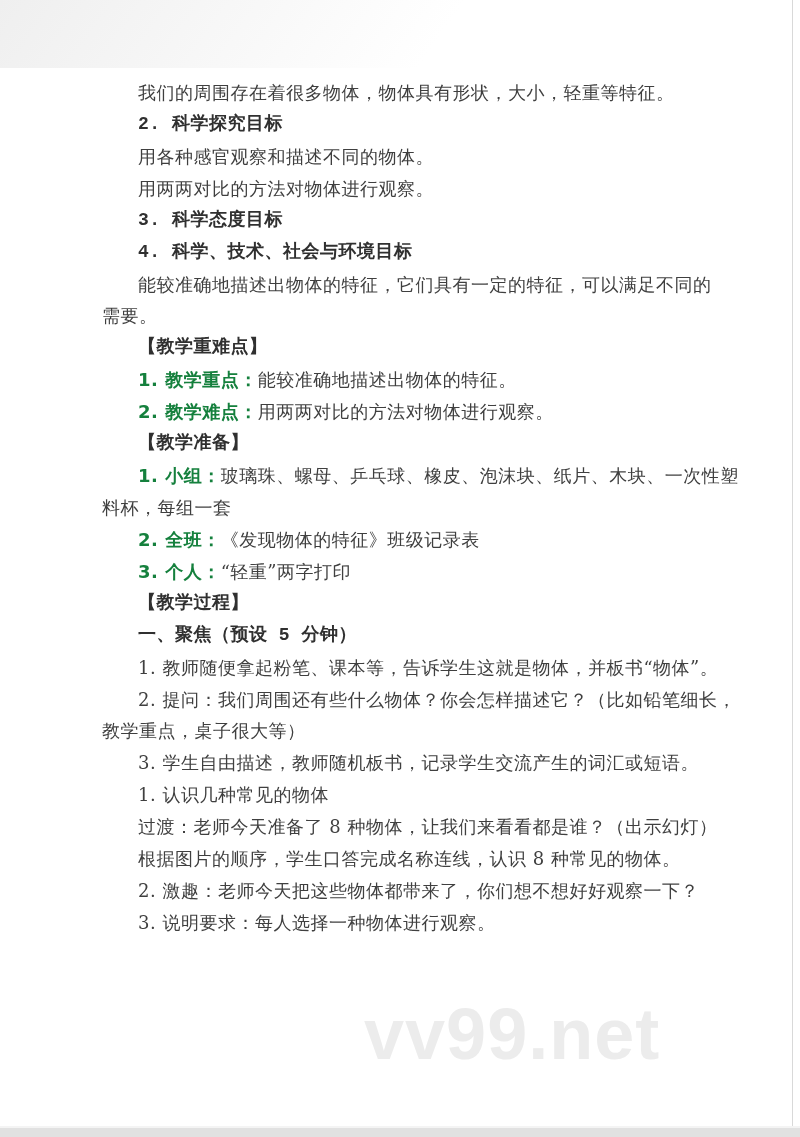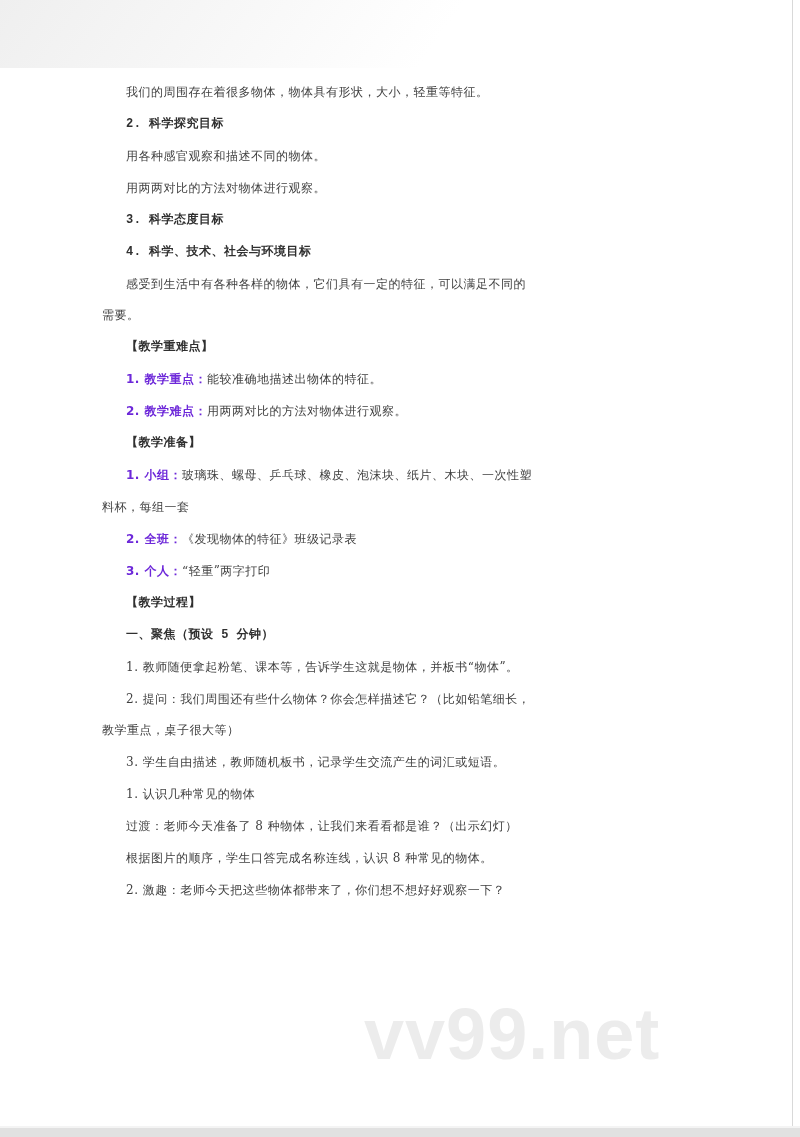--- a/index.html
+++ b/index.html
@@ -22,40 +22,40 @@
     left: 0; top: 0;
     width: 100%; height: 68px;
     background: linear-gradient(125deg, #efefef 0%, #ffffff 55%);
     pointer-events: none;
   }
   .doc {
     position: absolute;
     left: 102px;
     top: 77px;
     width: 596px;
-    font-size: 12px;
+    font-size: 18px;
     line-height: 31.92px;
     letter-spacing: 0.5px;
     color: #3f3f3f;
   }
   .doc p {
     margin: 0;
     padding: 0;
     white-space: nowrap;
   }
   .doc p.indent { text-indent: 2em; }
   .doc p.heading {
     font-family: Liberation Mono, monospace;
     font-weight: 700;
     color: #303030;
   }
   .doc b.pfx {
     font-family: "DejaVu Sans", "Liberation Sans", sans-serif;
     font-weight: 700;
-    color: #6d28d9;
+    color: #15803d;
   }
   .watermark {
     position: absolute;
     left: 364px;
     top: 993px;
     font-family: Liberation Sans, sans-serif;
     font-weight: 700;
     font-size: 72px;
     letter-spacing: 1px;
     color: #ececec;
@@ -85,37 +85,38 @@
 
 <div class="page">
   <div class="top-fade"></div>
   <div class="doc" id="doc-body" style="color: rgb(63, 63, 63);">
       <p class="indent "><span>我们的周围存在着很多物体，物体具有形状，大小，轻重等特征。</span></p>
       <p class="indent heading"><span>2. 科学探究目标</span></p>
       <p class="indent "><span>用各种感官观察和描述不同的物体。</span></p>
       <p class="indent "><span>用两两对比的方法对物体进行观察。</span></p>
       <p class="indent heading"><span>3. 科学态度目标</span></p>
       <p class="indent heading"><span>4. 科学、技术、社会与环境目标</span></p>
-      <p class="indent "><span>感受到生活中有各种各样的物体，它们具有一定的特征，可以满足不同的</span></p>
+      <p class="indent "><span>能较准确地描述出物体的特征，它们具有一定的特征，可以满足不同的</span></p>
       <p class=""><span>需要。</span></p>
       <p class="indent heading"><span>【教学重难点】</span></p>
       <p class="indent "><b class="pfx">1. 教学重点：</b><span>能较准确地描述出物体的特征。</span></p>
       <p class="indent "><b class="pfx">2. 教学难点：</b><span>用两两对比的方法对物体进行观察。</span></p>
       <p class="indent heading"><span>【教学准备】</span></p>
       <p class="indent "><b class="pfx">1. 小组：</b><span>玻璃珠、螺母、乒乓球、橡皮、泡沫块、纸片、木块、一次性塑</span></p>
       <p class=""><span>料杯，每组一套</span></p>
       <p class="indent "><b class="pfx">2. 全班：</b><span>《发现物体的特征》班级记录表</span></p>
       <p class="indent "><b class="pfx">3. 个人：</b><span>“轻重”两字打印</span></p>
       <p class="indent heading"><span>【教学过程】</span></p>
       <p class="indent heading"><span>一、聚焦（预设 5 分钟）</span></p>
       <p class="indent "><span>1. 教师随便拿起粉笔、课本等，告诉学生这就是物体，并板书“物体”。</span></p>
       <p class="indent "><span>2. 提问：我们周围还有些什么物体？你会怎样描述它？（比如铅笔细长，</span></p>
       <p class=""><span>教学重点，桌子很大等）</span></p>
       <p class="indent "><span>3. 学生自由描述，教师随机板书，记录学生交流产生的词汇或短语。</span></p>
       <p class="indent "><span>1. 认识几种常见的物体</span></p>
       <p class="indent "><span>过渡：老师今天准备了 8 种物体，让我们来看看都是谁？（出示幻灯）</span></p>
       <p class="indent "><span>根据图片的顺序，学生口答完成名称连线，认识 8 种常见的物体。</span></p>
       <p class="indent "><span>2. 激趣：老师今天把这些物体都带来了，你们想不想好好观察一下？</span></p>
+      <p class="indent "><span>3. 说明要求：每人选择一种物体进行观察。</span></p>
     </div>
   <div class="watermark" style="color: rgb(236, 236, 236);">vv99.net</div>
   <div class="right-edge"></div>
   <div class="bottom-edge" style="background: rgb(225, 225, 225);"></div>
 </div>
 
 </body></html>

